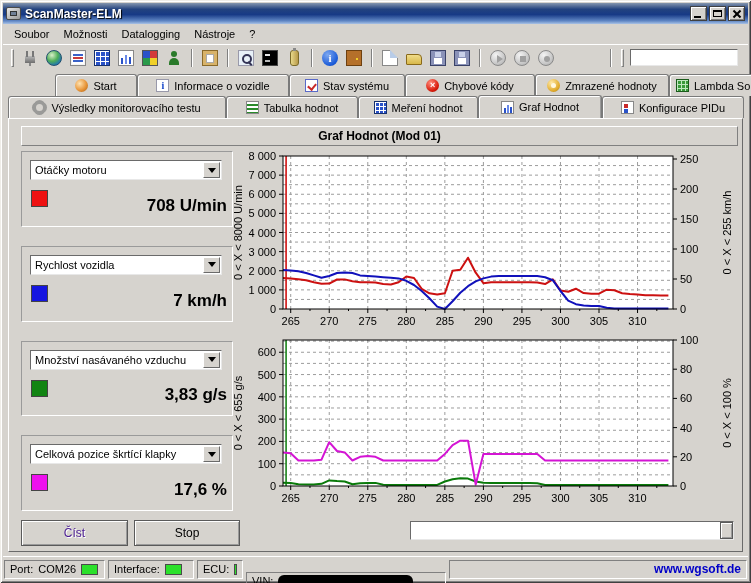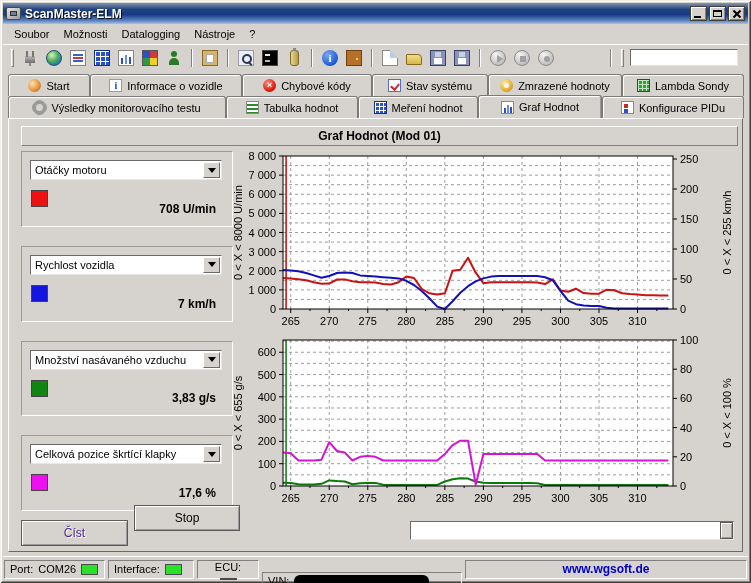--- a/index.html
+++ b/index.html
@@ -97,37 +97,37 @@
   .chart-header{position:absolute;left:12px;top:7px;right:4px;height:20px;border:1px solid;border-color:#fff #808080 #808080 #fff;
     display:flex;align-items:center;justify-content:center;font-size:12px;font-weight:bold;}
   .params{position:absolute;left:12px;top:32px;width:212px;height:360px;display:flex;flex-direction:column;gap:19px;}
   .param{flex:1;position:relative;border:1px solid;border-color:#9a9a9a #fff #fff #9a9a9a;}
   .sel{position:absolute;left:8px;top:8px;right:10px;height:20px;background:#fff;border:1px solid;
     border-color:#6a6a6a #e8e8e8 #e8e8e8 #6a6a6a;font-size:11px;line-height:18px;padding-left:4px;cursor:default;}
   .sel-btn{position:absolute;right:1px;top:1px;bottom:1px;width:17px;background:#d6d3ce;border:1px solid;
     border-color:#fff #6a6a6a #6a6a6a #fff;display:flex;align-items:center;justify-content:center;}
   .sel-arrow{border-left:4px solid transparent;border-right:4px solid transparent;border-top:5px solid #000;}
   .swatch{position:absolute;left:9px;top:38px;width:17px;height:17px;border:1px solid #444;}
-  .param-value{position:absolute;right:16px;bottom:10px;font-size:12px;font-weight:bold;}
+  .param-value{position:absolute;right:5px;bottom:10px;font-size:17px;font-weight:bold;}
   
   .btn{position:absolute;height:26px;background:#d6d3ce;border:1px solid #5a5a5a;
     box-shadow:inset 1px 1px 0 #fff,inset -1px -1px 0 #9a9a9a;font-size:12px;text-align:center;line-height:24px;cursor:default;}
   .btn.disabled{color:#4c1d95;text-shadow:1px 1px 0 #fff;}
   .hscroll{position:absolute;left:401px;top:402px;width:324px;height:19px;background:#fff;
     border:1px solid;border-color:#6a6a6a #e8e8e8 #e8e8e8 #6a6a6a;}
   .hscroll-thumb{position:absolute;right:0;top:0;bottom:0;width:13px;background:#d6d3ce;
     border:1px solid #5a5a5a;box-shadow:inset 1px 1px 0 #fff,inset -1px -1px 0 #9a9a9a;}
   
   .statusbar{position:absolute;left:3px;right:3px;bottom:3px;height:24px;border-top:1px solid #fff;
     display:flex;align-items:center;gap:3px;padding:2px 1px 1px 1px;}
   .spanel{height:19px;border:1px solid;border-color:#808080 #fff #fff #808080;display:flex;align-items:center;
     font-size:11px;padding:0 5px;gap:5px;}
   .led{width:17px;height:11px;border:1px solid #4a4a4a;background:#2be02b;}
   .vin-blob{width:135px;height:13px;background:#000;border-radius:6px;}
-  .website{flex:1;justify-content:center;font-weight:bold;font-size:12px;color:#0000c8;}
+  .website{flex:1;justify-content:flex-end;font-weight:bold;font-size:12px;color:#0000c8;}
   .tick{font:11px "Liberation Sans",sans-serif;fill:#000;}
   svg{display:block;}
 </style>
 </head>
 <body>
 
 <div class="window">
 
   <div class="titlebar">
     <span class="app-icon"></span>
@@ -216,35 +216,35 @@
     <span class="tbtn">
         <span class="ic ic-round ic-rec"></span>
       </span>
     <span class="tsep" style="margin-left:auto;"></span>
     <span class="grip"></span>
     <input class="tb-input" style="margin-right: 10px;" value="">
   </div>
 
   <div class="tabs">
     <div class="tabrow">
-      <div class="tab" style="flex:0 0 82px;">
+      <div class="tab" style="flex:0 0 82px;margin-left:47px;">
           <span class="ti ti-start"></span>
           <span>Start</span>
         </div>
       <div class="tab" style="flex:0 0 152px;">
           <span class="ti ti-info"></span>
           <span>Informace o vozidle</span>
         </div>
+      <div class="tab" style="flex:0 0 116px;">
+          <span class="ti ti-status"></span>
+          <span>Stav systému</span>
+        </div>
       <div class="tab" style="flex:0 0 130px;">
           <span class="ti ti-dtc"></span>
           <span>Chybové kódy</span>
-        </div>
-      <div class="tab" style="flex:0 0 116px;">
-          <span class="ti ti-status"></span>
-          <span>Stav systému</span>
         </div>
       <div class="tab" style="flex:0 0 134px;">
           <span class="ti ti-freeze"></span>
           <span>Zmrazené hodnoty</span>
         </div>
       <div class="tab" style="flex:1;">
           <span class="ti ti-lambda"></span>
           <span>Lambda Sondy</span>
         </div>
     </div>
@@ -487,37 +487,37 @@
         <line x1="269.66403162055326" y1="152" x2="269.66403162055326" y2="154" stroke="#000"></line>
         <line x1="308.2015810276679" y1="152" x2="308.2015810276679" y2="154" stroke="#000"></line>
         <line x1="346.73913043478245" y1="152" x2="346.73913043478245" y2="154" stroke="#000"></line>
         <line x1="385.2766798418971" y1="152" x2="385.2766798418971" y2="154" stroke="#000"></line>
         <line x1="423.8142292490117" y1="152" x2="423.8142292490117" y2="154" stroke="#000"></line>
         <text class="tick" text-anchor="middle" transform="translate(9,79) rotate(-90)">0  &lt; X &lt;  655  g/s</text>
         <text class="tick" text-anchor="middle" transform="translate(498,79) rotate(-90)">0  &lt; X &lt;  100  %</text>
       </svg>
 
     <div class="btn disabled" style="left:12px;top:401px;width:107px;">Číst</div>
-    <div class="btn" style="left:125px;top:386px;width:106px;">Stop</div>
+    <div class="btn" style="left:125px;top:401px;width:106px;">Stop</div>
     <div class="hscroll">
       <span class="hscroll-thumb"></span>
     </div>
   </div>
 
   <div class="statusbar">
     <div class="spanel" style="width:101px;">
       <span>Port:</span>
       <span>COM26</span>
       <span class="led" style="background-color: rgb(43, 224, 43);"></span>
     </div>
     <div class="spanel" style="width:86px;">
       <span>Interface:</span>
       <span class="led" style="background-color: rgb(43, 224, 43);"></span>
     </div>
-    <div class="spanel" style="width:62px;flex-direction:column;">
+    <div class="spanel" style="width:46px;">
       <span>ECU:</span>
       <span class="led" style="background-color: rgb(43, 224, 43);"></span>
     </div>
     <div class="spanel" style="width:200px;margin-top:24px;">
       <span>VIN:</span>
       <span class="vin-blob"></span>
     </div>
     <div class="spanel website">
       <span>www.wgsoft.de</span>
     </div>

